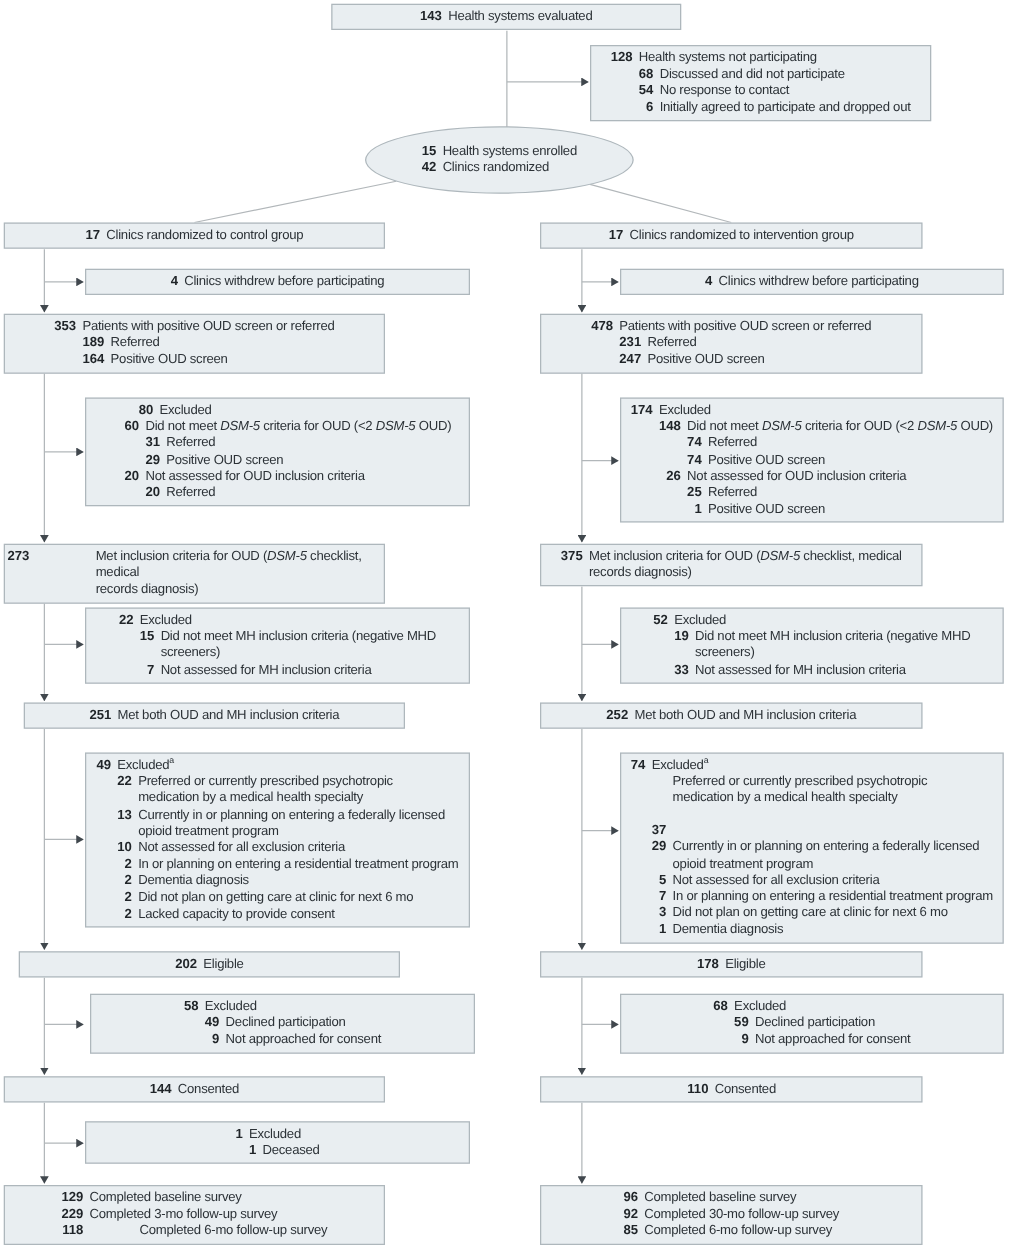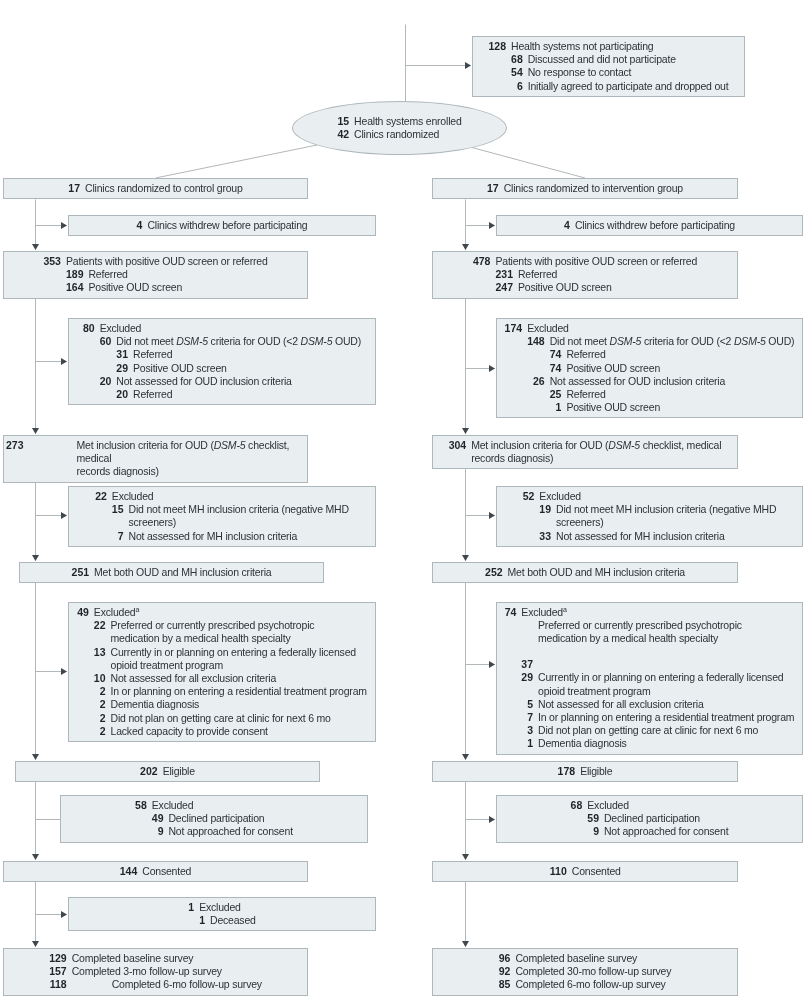--- a/index.html
+++ b/index.html
@@ -48,21 +48,21 @@
   #b-ctrl-met-oud       {left:3px;  top:435px;width:305px;}
   #b-int-met-oud        {left:432px;top:435px;width:306px;}
   #b-ctrl-excl-mh       {left:68px; top:486px;width:308px;}
   #b-int-excl-mh        {left:496px;top:486px;width:307px;}
   #b-ctrl-met-both      {left:19px;  top:562px;width:305px;}
   #b-int-met-both       {left:432px;top:562px;width:306px;}
   #b-ctrl-excl-crit     {left:68px; top:602px;width:308px;}
   #b-int-excl-crit      {left:496px;top:602px;width:307px;}
   #b-ctrl-eligible      {left:3px;  top:761px;width:305px;margin-left:12px;}
   #b-int-eligible       {left:432px;top:761px;width:306px;}
-  #b-ctrl-excl-consent  {left:60px; top:795px;width:308px;}
+  #b-ctrl-excl-consent  {left:72px; top:795px;width:308px;}
   #b-int-excl-consent   {left:496px;top:795px;width:307px;}
   #b-ctrl-consented     {left:3px;  top:861px;width:305px;}
   #b-int-consented      {left:432px;top:861px;width:306px;}
   #b-ctrl-excl-deceased {left:68px; top:897px;width:308px;}
   #b-ctrl-completed     {left:3px;  top:948px;width:305px;}
   #b-int-completed      {left:432px;top:948px;width:306px;}
 </style>
 </head>
 <body>
 
@@ -99,20 +99,28 @@
     <path class="ln" d="M465.5 368.5 H 494.5" marker-end="url(#arr)"></path>
     <path class="ln" d="M465.5 469.2 V 560.5" marker-end="url(#arr)"></path>
     <path class="ln" d="M465.5 515.5 H 494.5" marker-end="url(#arr)"></path>
     <path class="ln" d="M465.5 583 V 759.5" marker-end="url(#arr)"></path>
     <path class="ln" d="M465.5 664.5 H 494.5" marker-end="url(#arr)"></path>
     <path class="ln" d="M465.5 782 V 859.5" marker-end="url(#arr)"></path>
     <path class="ln" d="M465.5 819.5 H 494.5" marker-end="url(#arr)"></path>
     <path class="ln" d="M465.5 882 V 946.5" marker-end="url(#arr)"></path>
   </svg>
 
+  <div class="box" id="b-evaluated">
+      <div class="bc">
+        <div class="line" style="padding-left: 0px;">
+          <span class="num" style="width: 17.55px;">143</span>
+          <span class="txt">Health systems evaluated</span>
+        </div>
+      </div>
+    </div>
   <div class="box" id="b-not-participating">
       <div class="bc">
         <div class="line" style="padding-left: 0px;">
           <span class="num" style="width: 17.55px;">128</span>
           <span class="txt">Health systems not participating</span>
         </div>
         <div class="line" style="padding-left: 22.55px;">
           <span class="num" style="width: 11.7px;">68</span>
           <span class="txt">Discussed and did not participate</span>
         </div>
@@ -202,21 +210,21 @@
         <div class="line" style="padding-left: 22.55px;">
           <span class="num" style="width: 17.55px;">247</span>
           <span class="txt">Positive OUD screen</span>
         </div>
       </div>
     </div>
 
   <div class="box" id="b-ctrl-excl-oud">
       <div class="bc">
         <div class="line" style="padding-left: 0px;">
-          <span class="num" style="width: 11.7px;">80</span>
+          <span class="num" style="width: 11.7px; margin-left: 28px;">80</span>
           <span class="txt">Excluded</span>
         </div>
         <div class="line" style="padding-left: 16.7px;">
           <span class="num" style="width: 11.7px;">60</span>
           <span class="txt">Did not meet <i>DSM-5</i> criteria for OUD (&lt;2 <i>DSM-5</i> OUD)</span>
         </div>
         <div class="line" style="padding-left: 33.4px;">
           <span class="num" style="width: 11.7px;">31</span>
           <span class="txt">Referred</span>
         </div>
@@ -272,21 +280,21 @@
         <div class="line" style="padding-left: 0px; gap: 48px;">
           <span class="num" style="width: 17.55px;">273</span>
           <span class="txt">Met inclusion criteria for OUD (<i>DSM-5</i> checklist, medical
 records diagnosis)</span>
         </div>
       </div>
     </div>
   <div class="box" id="b-int-met-oud">
       <div class="bc">
         <div class="line" style="padding-left: 0px;">
-          <span class="num" style="width: 17.55px;">304</span>
+          <span class="num" style="width: 17.55px;">375</span>
           <span class="txt">Met inclusion criteria for OUD (<i>DSM-5</i> checklist, medical
 records diagnosis)</span>
         </div>
       </div>
     </div>
 
   <div class="box" id="b-ctrl-excl-mh">
       <div class="bc">
         <div class="line" style="padding-left: 0px;">
           <span class="num" style="width: 11.7px;">22</span>
@@ -491,21 +499,21 @@
       </div>
     </div>
 
   <div class="box" id="b-ctrl-completed">
       <div class="bc">
         <div class="line" style="padding-left: 0px;">
           <span class="num" style="width: 17.55px;">129</span>
           <span class="txt">Completed baseline survey</span>
         </div>
         <div class="line" style="padding-left: 0px;">
-          <span class="num" style="width: 17.55px;">157</span>
+          <span class="num" style="width: 17.55px;">229</span>
           <span class="txt">Completed 3-mo follow-up survey</span>
         </div>
         <div class="line" style="padding-left: 0px; gap: 40px;">
           <span class="num" style="width: 17.55px;">118</span>
           <span class="txt">Completed 6-mo follow-up survey</span>
         </div>
       </div>
     </div>
   <div class="box" id="b-int-completed">
       <div class="bc">

